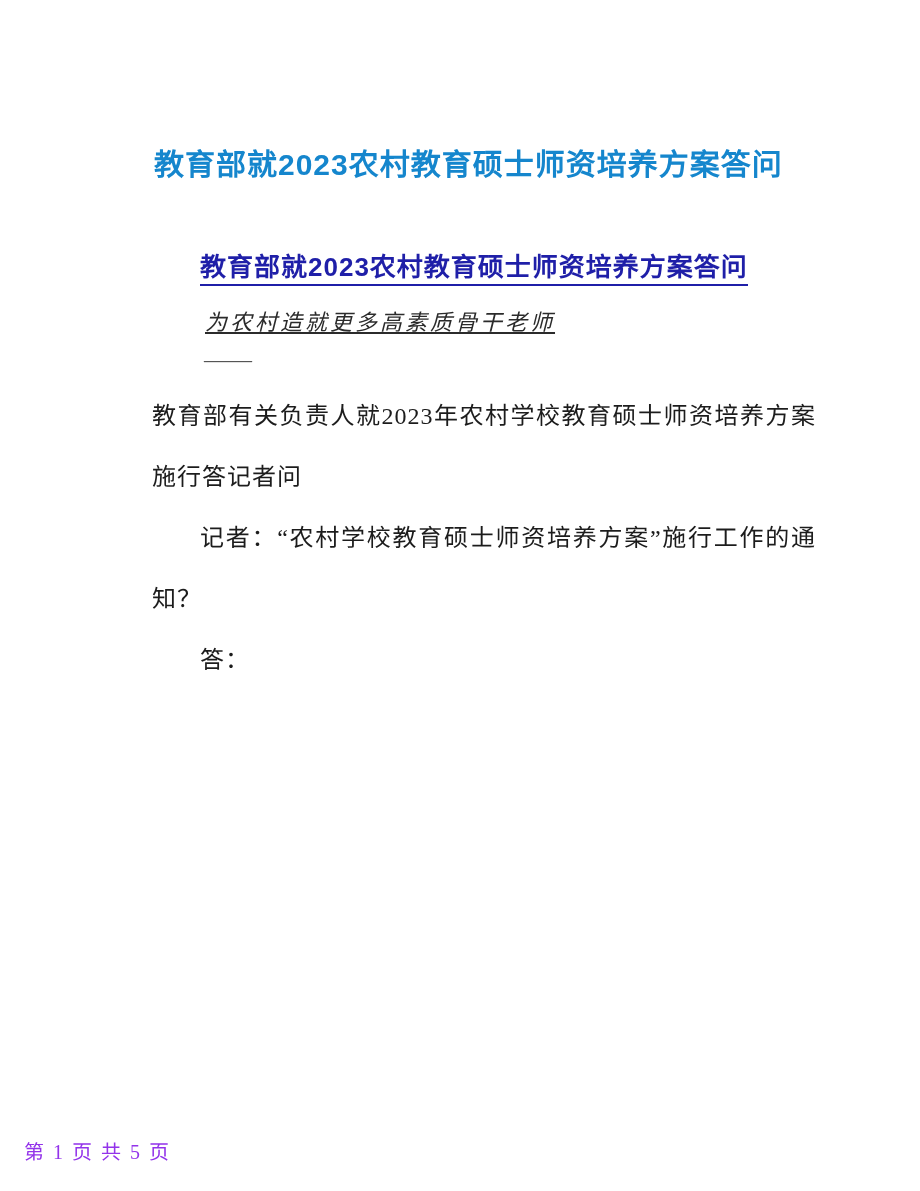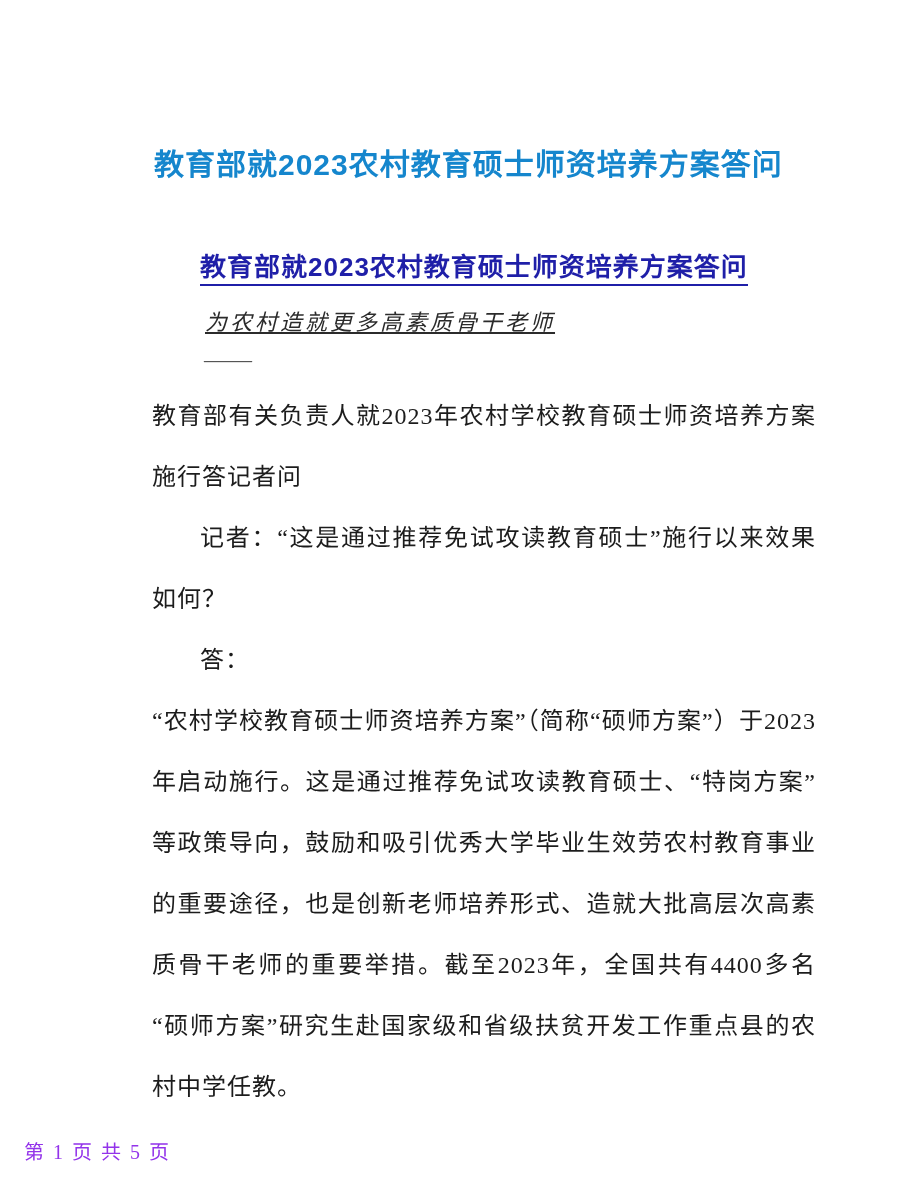--- a/index.html
+++ b/index.html
@@ -96,20 +96,19 @@
   <div class="doc-title">教育部就2023农村教育硕士师资培养方案答问</div>
 
   <div class="doc-heading">教育部就2023农村教育硕士师资培养方案答问</div>
 
   <div class="doc-subtitle">为农村造就更多高素质骨干老师</div>
 
   <div class="doc-dash">——</div>
 
   <div class="doc-body">
       <p class="">教育部有关负责人就2023年农村学校教育硕士师资培养方案施行答记者问</p>
-      <p class="indent">记者：“这是通过推荐免试攻读教育硕士”施行以来效果如何？</p>
+      <p class="indent">记者：“农村学校教育硕士师资培养方案”施行工作的通知？</p>
       <p class="indent">答：</p>
-      <p class="">“农村学校教育硕士师资培养方案”（简称“硕师方案”）于2023年启动施行。这是通过推荐免试攻读教育硕士、“特岗方案”等政策导向，鼓励和吸引优秀大学毕业生效劳农村教育事业的重要途径，也是创新老师培养形式、造就大批高层次高素质骨干老师的重要举措。截至2023年，全国共有4400多名“硕师方案”研究生赴国家级和省级扶贫开发工作重点县的农村中学任教。</p>
     </div>
 
   <div class="page-footer">第 1 页 共 5 页</div>
 
 </div>
 
 </body></html>

